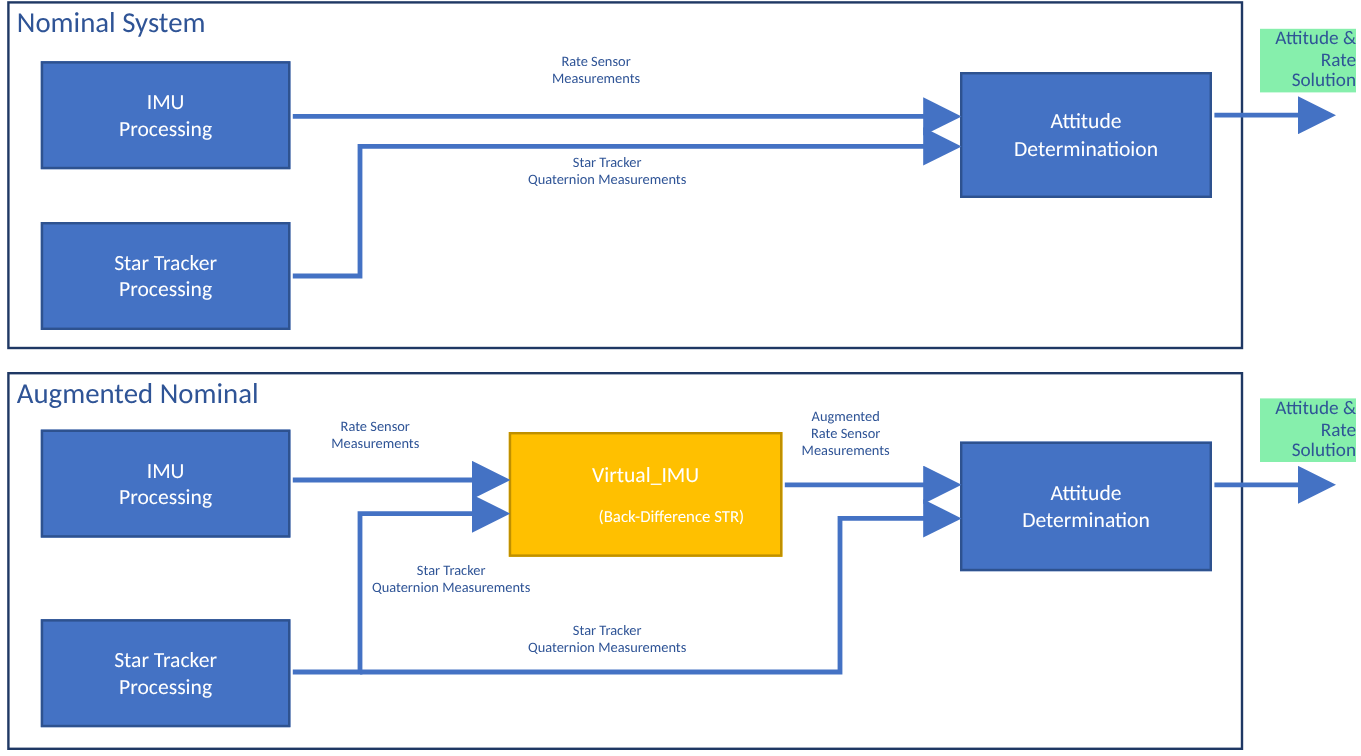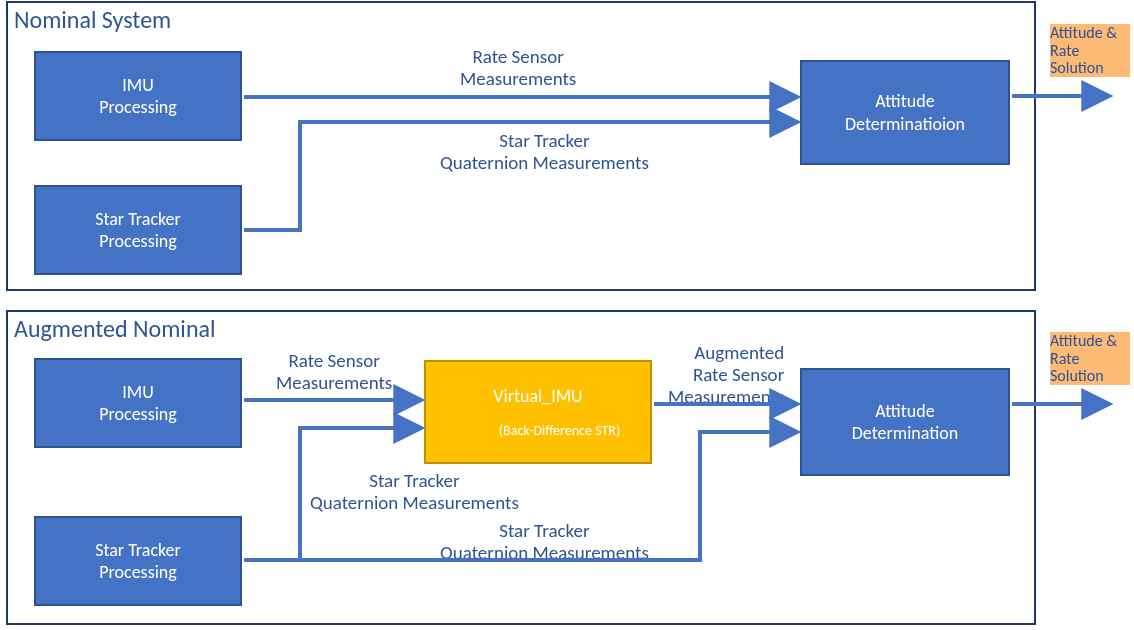--- a/index.html
+++ b/index.html
@@ -43,32 +43,32 @@
     color: #fff;
   }
   .block-yellow .sub {
     font-size: 14px;
     margin-top: 14px;
     margin-left: 43px;
   }
   .edge-label {
     position: absolute;
     color: #2f5496;
-    font-size: 19px;
+    font-size: 12px;
     text-align: center;
     line-height: 1.15;
     white-space: nowrap;
   }
   .out-label {
     position: absolute;
     color: #2f5496;
     font-size: 16px;
-    text-align: left;
+    text-align: right;
     line-height: 1.1;
-    background: #fdba74;
+    background: #86efac;
   }
   svg.overlay {
     position: absolute;
     left: 0; top: 0;
     width: 1134px;
     height: 630px;
     pointer-events: none;
   }
   .arrow {
     stroke: #4472c4;
@@ -134,21 +134,21 @@
 <div class="block" style="left:800px; top:368px; width:210px; height:108px;">
   <span style="white-space:pre-line;">Attitude
 Determination</span>
 </div>
 
 <div class="edge-label" style="left:276px; top:350px;">
   <span style="white-space:pre-line; display:block;">Rate Sensor
 Measurements</span>
 </div>
 <div class="edge-label" style="left:668px; top:342px;">
-  <span style="white-space:pre-line; display:block;text-align:right;">Augmented
+  <span style="white-space:pre-line; display:block;">Augmented
 Rate Sensor
 Measurements</span>
 </div>
 <div class="edge-label" style="left:310px; top:470px;">
   <span style="white-space:pre-line; display:block;">Star Tracker
 Quaternion Measurements</span>
 </div>
 <div class="edge-label" style="left:440px; top:520px;">
   <span style="white-space:pre-line; display:block;">Star Tracker
 Quaternion Measurements</span>

